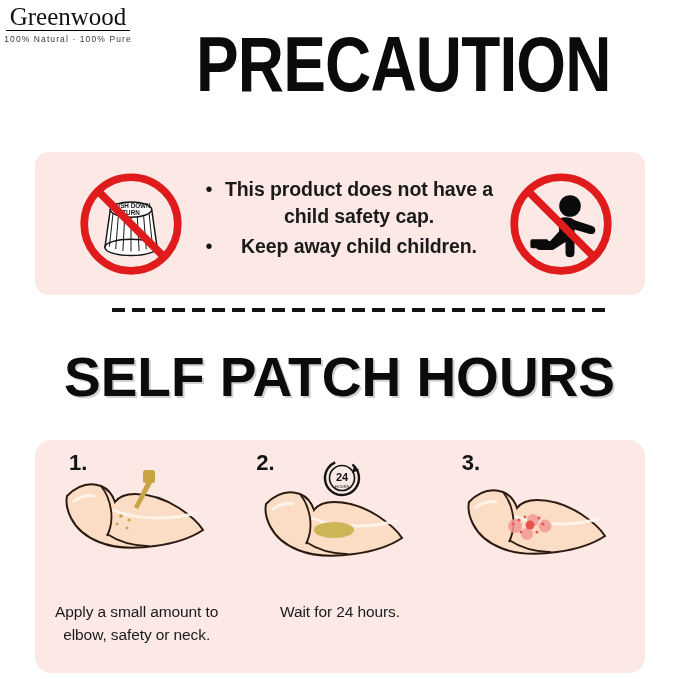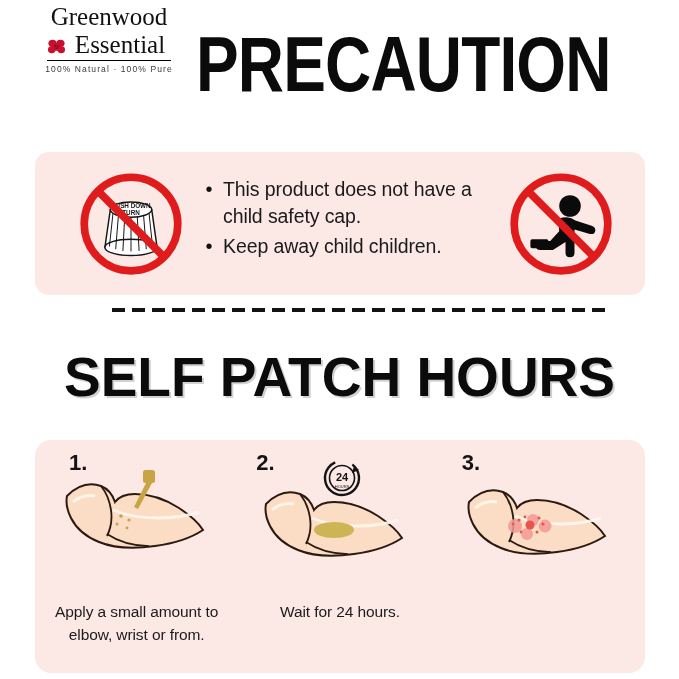--- a/index.html
+++ b/index.html
@@ -21,21 +21,20 @@
     top: 0; left: 0;
     width: 679px;
     height: 140px;
   }
   .logo {
     position: absolute;
     left: 4px;
     top: 4px;
     width: 128px;
     text-align: center;
-    margin-left: 41px;
   }
   .logo-line1 {
     font-family: "Liberation Serif", serif;
     font-size: 25px;
     line-height: 26px;
     color: #111111;
     letter-spacing: 0px;
     white-space: nowrap;
   }
   .logo-line2wrap {
@@ -128,21 +127,22 @@
     font-size: 20px;
     line-height: 27px;
     color: #121212;
     text-align: center;
   }
   .p-text {
     flex: 1 1 auto;
     font-size: 19.5px;
     line-height: 27px;
     color: #1a1a1a;
-    font-weight: 400;
+    font-weight: 700;
+    text-align: center;
     letter-spacing: -0.1px;
   }
 
   
   .divider {
     position: absolute;
     left: 112px;
     top: 308px;
     width: 496px;
     height: 4px;
@@ -218,37 +218,20 @@
     letter-spacing: -0.1px;
   }
 </style>
 </head>
 <body>
 
 <div class="header">
 
   <div class="logo">
     <div class="logo-line1">Greenwood</div>
-    <div class="logo-line2wrap">
-      <svg class="logo-flower" viewBox="0 0 24 24">
-        <g fill="#c8102e">
-          <ellipse cx="7" cy="8" rx="5.2" ry="4.6"></ellipse>
-          <ellipse cx="17" cy="8" rx="5.2" ry="4.6"></ellipse>
-          <ellipse cx="6" cy="16" rx="4.8" ry="4.4"></ellipse>
-          <ellipse cx="18" cy="16" rx="4.8" ry="4.4"></ellipse>
-          <ellipse cx="12" cy="12.5" rx="5" ry="5"></ellipse>
-        </g>
-        <g fill="#6b0516">
-          <circle cx="10.3" cy="11" r="1.1"></circle>
-          <circle cx="13.6" cy="11.4" r="1.1"></circle>
-          <circle cx="11.8" cy="14.2" r="1.1"></circle>
-        </g>
-      </svg>
-      <div class="logo-line2">Essential</div>
-    </div>
     <div class="logo-rule"></div>
     <div class="logo-tag">100% Natural · 100% Pure</div>
   </div>
 
   <div class="precaution-title">PRECAUTION</div>
 </div>
 
 <div class="precaution-box">
 
   <svg class="no-cap-icon" viewBox="0 0 120 120">
@@ -315,21 +298,21 @@
           <path d="M99 29 l6 0 l-14 26 l-4 -2 z"></path>
         </g>
         <g fill="#c09a3a" opacity="0.85">
           <circle cx="74" cy="62" r="1.8"></circle>
           <circle cx="82" cy="66" r="1.6"></circle>
           <circle cx="70" cy="70" r="1.5"></circle>
           <circle cx="80" cy="74" r="1.4"></circle>
         </g>
       </svg>
     </div>
-    <div class="step-caption">Apply a small amount  to elbow, wrist or from.</div>
+    <div class="step-caption">Apply a small amount  to elbow, safety or neck.</div>
   </div>
 
   <div class="step step-2">
     <div class="step-num">2.</div>
     <div class="step-art">
       <svg width="180" height="110" viewBox="0 0 180 110">
         <g>
           <circle cx="92" cy="24" r="17" fill="none" stroke="#141414" stroke-width="2.4" stroke-dasharray="88 18" transform="rotate(-52 92 24)"></circle>
           <circle cx="92" cy="24" r="12.5" fill="none" stroke="#141414" stroke-width="1.6"></circle>
           <path d="M104 12 l5 4 l-7 3 z" fill="#141414"></path>

